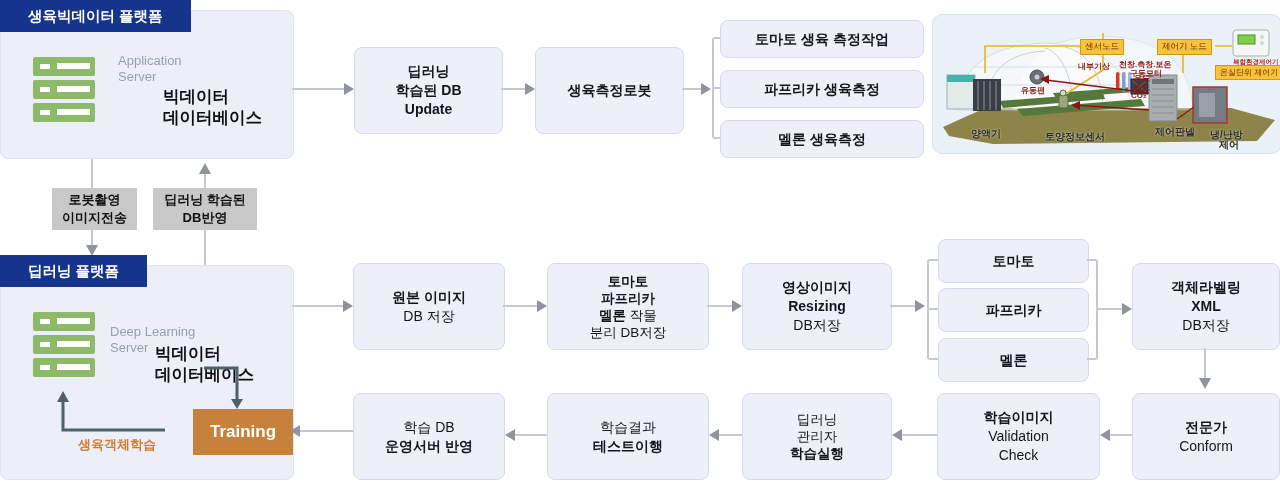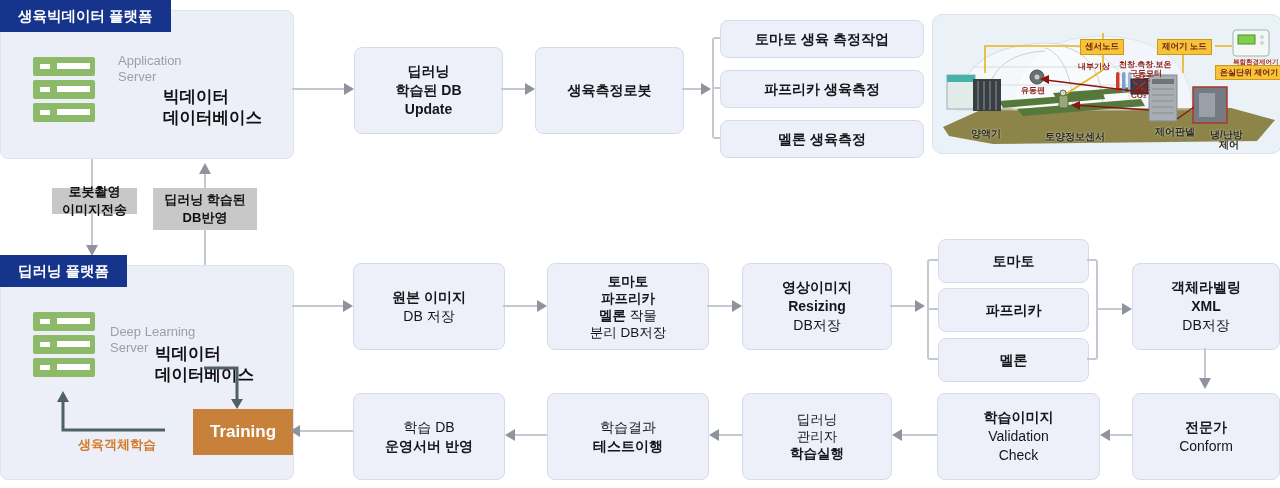--- a/index.html
+++ b/index.html
@@ -1,18 +1,18 @@
 <!DOCTYPE html>
 <html><head>
 <meta charset="utf-8">
 <style>
   html,body{margin:0;padding:0;background:#fff;}
   #canvas{position:relative;width:1280px;height:488px;background:#fff;overflow:hidden;
           font-family:"Liberation Sans","DejaVu Sans",sans-serif;color:#141414;}
-  .hdr{position:absolute;height:32px;line-height:32px;padding:0 18px;background:#17348c;color:#fff;
+  .hdr{position:absolute;height:32px;line-height:32px;padding:0 28px;background:#17348c;color:#fff;
        font-size:14.5px;font-weight:bold;z-index:4;white-space:nowrap;}
   .platform{position:absolute;background:#edeff8;border:1px solid #dfe2f0;border-radius:8px;z-index:1;}
   .box{position:absolute;background:#eef0f9;border:1px solid #d6daec;border-radius:8px;z-index:1;
        display:flex;flex-direction:column;align-items:center;justify-content:center;text-align:center;
        font-size:14px;line-height:19px;color:#15151a;}
   .box .b{font-weight:bold;}
   .sm{font-size:13.5px;line-height:17px;}
   .tag{position:absolute;background:#c8c8c8;color:#111;z-index:2;display:flex;flex-direction:column;
        align-items:center;justify-content:center;text-align:center;font-size:13px;font-weight:600;line-height:18px;}
   .servtype{position:absolute;color:#9aa0a8;font-size:13px;line-height:16px;z-index:2;}
@@ -21,21 +21,21 @@
             display:flex;align-items:center;justify-content:center;color:#fff;font-weight:bold;font-size:17px;margin-left:28px;}
   #train-note{position:absolute;left:68px;top:436px;width:98px;text-align:center;color:#d07b28;
               font-weight:bold;font-size:13px;z-index:3;}
   svg.wires{position:absolute;left:0;top:0;pointer-events:none;}
   #wires-under{z-index:0;}
   #wires-over{z-index:3;}
   
   #ghpanel{position:absolute;left:932px;top:14px;width:348px;height:138px;background:#eaf1f7;
            border:1px solid #d9e4ee;border-radius:10px;overflow:hidden;z-index:1;}
   #ghpanel .gl{position:absolute;white-space:nowrap;z-index:2;}
-  .ylab{background:#f6c33a;border:1px solid #cf9a12;color:#6b1d10;font-size:8.5px;font-weight:bold;
+  .ylab{background:#f6c33a;border:1px solid #cf9a12;color:#6b1d10;font-size:8.5px;font-weight:normal;
         padding:1px 4px;}
   .rlab{color:#8b1a12;font-size:8px;font-weight:bold;}
   .dlab{color:#26261a;font-size:10px;font-weight:bold;text-shadow:0 0 2px rgba(255,255,255,.85);}
   .tlab{color:#b03020;font-size:6.5px;font-weight:bold;}
   .srvicon{position:absolute;z-index:2;}
 </style>
 </head>
 <body>
 
 <div id="canvas">
@@ -84,21 +84,21 @@
   <div class="box" style="left:720px;top:20px;width:202px;height:36px;">
     <span class="b">토마토 생육 측정작업</span>
   </div>
   <div class="box" style="left:720px;top:70px;width:202px;height:36px;">
     <span class="b">파프리카 생육측정</span>
   </div>
   <div class="box" style="left:720px;top:120px;width:202px;height:36px;">
     <span class="b">멜론 생육측정</span>
   </div>
 
-  <div class="tag" style="left:52px;top:188px;width:85px;height:26px;">
+  <div class="tag" style="left:52px;top:188px;width:85px;height:42px;">
     <span>로봇촬영</span>
     <span>이미지전송</span>
   </div>
   <div class="tag" style="left:153px;top:188px;width:104px;height:42px;">
     <span>딥러닝 학습된</span>
     <span>DB반영</span>
   </div>
 
   <div class="platform" style="left:0;top:265px;width:292px;height:213px;"></div>
   <div class="hdr" style="left:0;top:255px;">딥러닝 플랫폼</div>

